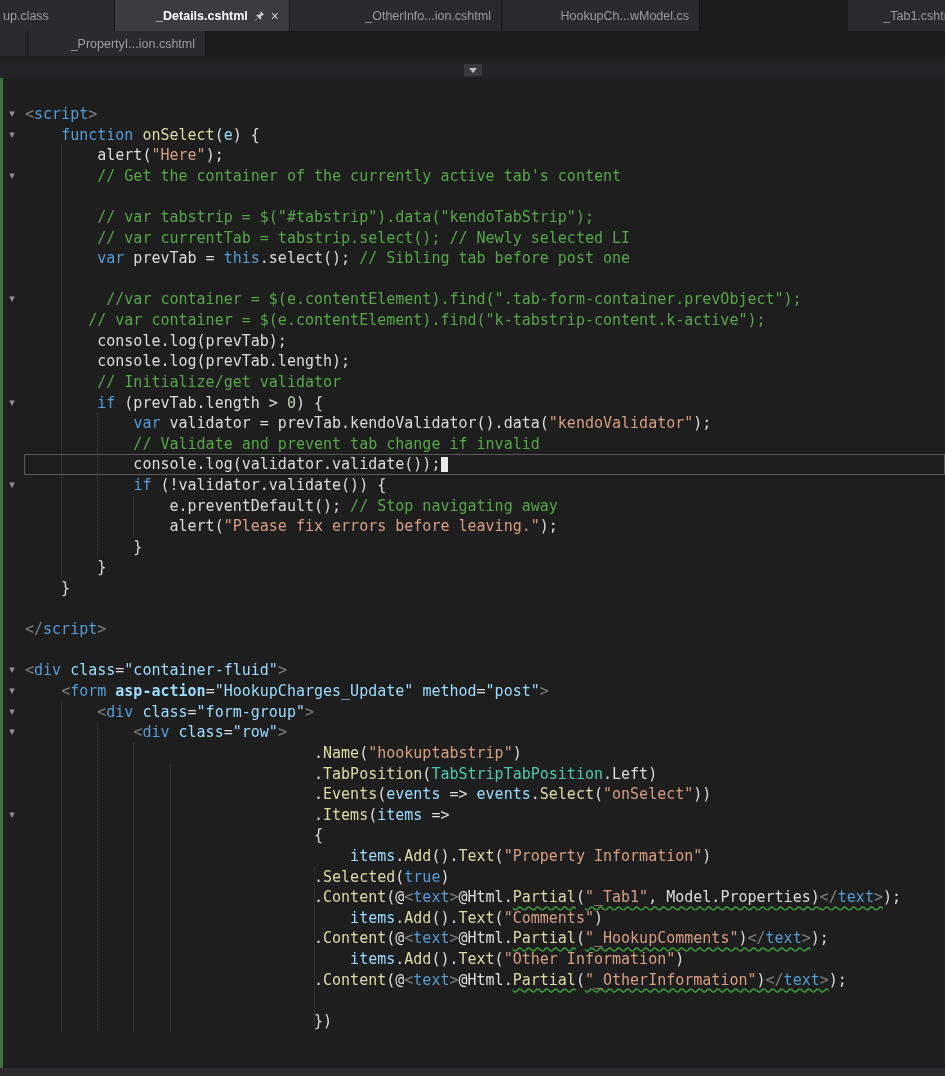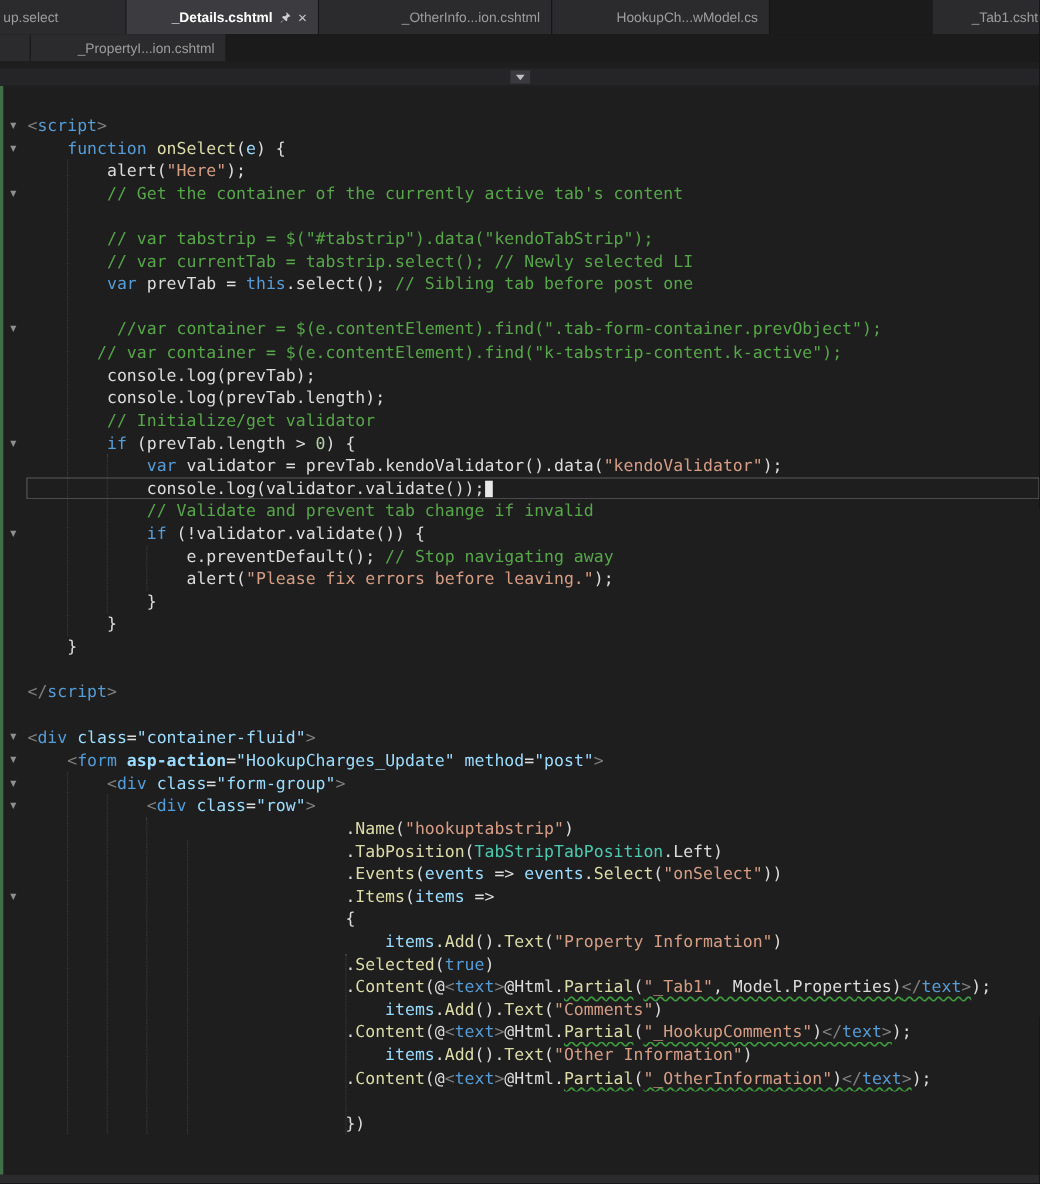--- a/index.html
+++ b/index.html
@@ -67,21 +67,21 @@
   .sq{ text-decoration:underline wavy var(--squiggle,#3f9b3f); text-underline-offset:3px; }
   .s.sq{ color:var(--string,#d69d85); }
   .bottom{ height:8px; background:#2b2b2e; }
 </style>
 </head>
 <body>
 
 <div class="window">
   <div class="tabrow row1">
       <div class="tab first">
-        <span class="tab-label">up.select</span>
+        <span class="tab-label">up.class</span>
       </div>
       <div class="tab active">
         <span class="tab-label">_Details.cshtml</span>
         <span class="pin">
           <svg width="11" height="11" viewBox="0 0 16 16">
             <path fill="#cfcfcf" d="M9.2 1.2l5.6 5.6-2.5.7-2 2 .3 2.6-1.6 1.6-2.8-2.8-4 4.6-.6-.6 4.6-4-2.8-2.8 1.6-1.6 2.6.3 2-2z"></path>
           </svg>
         </span>
         <span class="close">×</span>
       </div>
@@ -134,22 +134,22 @@
         <div class="line"><span class="gutter"></span><span class="txt"><span class="c">        // var currentTab = tabstrip.select(); // Newly selected LI</span></span></div>
         <div class="line"><span class="gutter"></span><span class="txt"><span class="d">        </span><span class="k">var</span><span class="d"> prevTab = </span><span class="k">this</span><span class="d">.select(); </span><span class="c">// Sibling tab before post one</span></span></div>
         <div class="line"><span class="gutter"></span><span class="txt"></span></div>
         <div class="line"><span class="gutter">▾</span><span class="txt"><span class="c">         //var container = $(e.contentElement).find(".tab-form-container.prevObject");</span></span></div>
         <div class="line"><span class="gutter"></span><span class="txt"><span class="c">       // var container = $(e.contentElement).find("k-tabstrip-content.k-active");</span></span></div>
         <div class="line"><span class="gutter"></span><span class="txt"><span class="d">        console.log(prevTab);</span></span></div>
         <div class="line"><span class="gutter"></span><span class="txt"><span class="d">        console.log(prevTab.length);</span></span></div>
         <div class="line"><span class="gutter"></span><span class="txt"><span class="c">        // Initialize/get validator</span></span></div>
         <div class="line"><span class="gutter">▾</span><span class="txt"><span class="d">        </span><span class="k">if</span><span class="d"> (prevTab.length &gt; </span><span class="n">0</span><span class="d">) {</span></span></div>
         <div class="line"><span class="gutter"></span><span class="txt"><span class="d">            </span><span class="k">var</span><span class="d"> validator = prevTab.kendoValidator().data(</span><span class="s">"kendoValidator"</span><span class="d">);</span></span></div>
+        <div class="line"><span class="gutter"></span><span class="txt"><span class="c">            // Validate and prevent tab change if invalid</span></span></div>
         <div class="line active"><span class="gutter"></span><span class="txt"><span class="d">            console.log(validator.validate());</span><span class="caret"></span></span></div>
-        <div class="line"><span class="gutter"></span><span class="txt"><span class="c">            // Validate and prevent tab change if invalid</span></span></div>
         <div class="line"><span class="gutter">▾</span><span class="txt"><span class="d">            </span><span class="k">if</span><span class="d"> (!validator.validate()) {</span></span></div>
         <div class="line"><span class="gutter"></span><span class="txt"><span class="d">                e.preventDefault(); </span><span class="c">// Stop navigating away</span></span></div>
         <div class="line"><span class="gutter"></span><span class="txt"><span class="d">                alert(</span><span class="s">"Please fix errors before leaving."</span><span class="d">);</span></span></div>
         <div class="line"><span class="gutter"></span><span class="txt"><span class="d">            }</span></span></div>
         <div class="line"><span class="gutter"></span><span class="txt"><span class="d">        }</span></span></div>
         <div class="line"><span class="gutter"></span><span class="txt"><span class="d">    }</span></span></div>
         <div class="line"><span class="gutter"></span><span class="txt"></span></div>
         <div class="line"><span class="gutter"></span><span class="txt"><span class="g">&lt;/</span><span class="k">script</span><span class="g">&gt;</span></span></div>
         <div class="line"><span class="gutter"></span><span class="txt"></span></div>
         <div class="line"><span class="gutter">▾</span><span class="txt"><span class="g">&lt;</span><span class="k">div</span><span class="d"> </span><span class="a">class</span><span class="d">=</span><span class="v">"container-fluid"</span><span class="g">&gt;</span></span></div>

